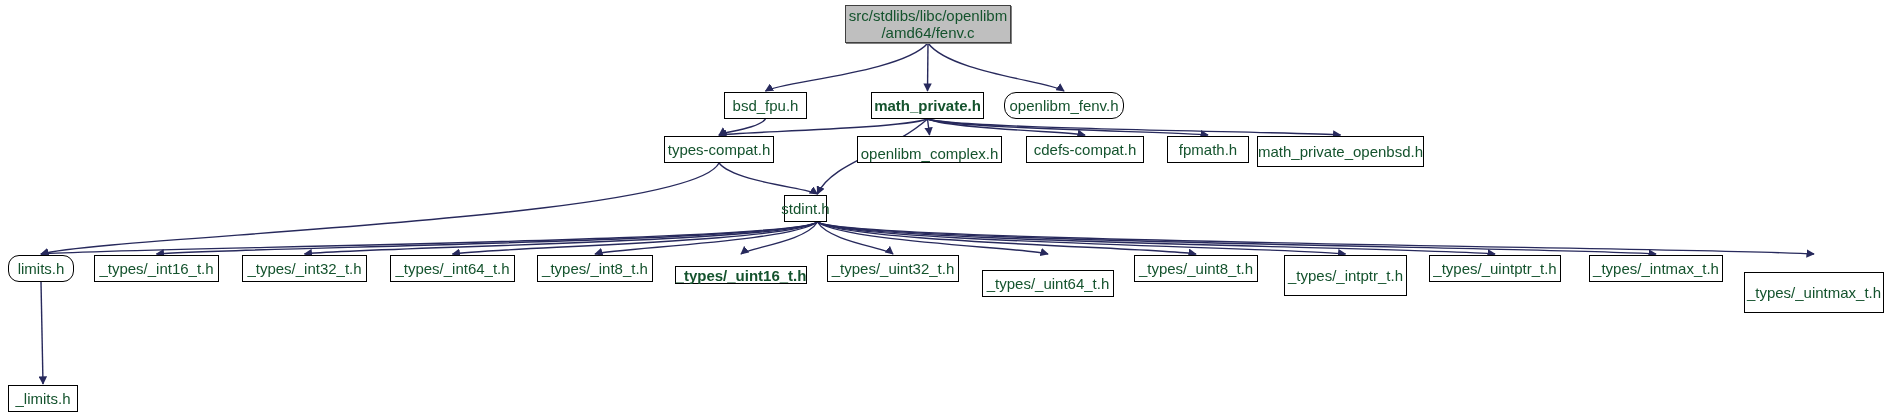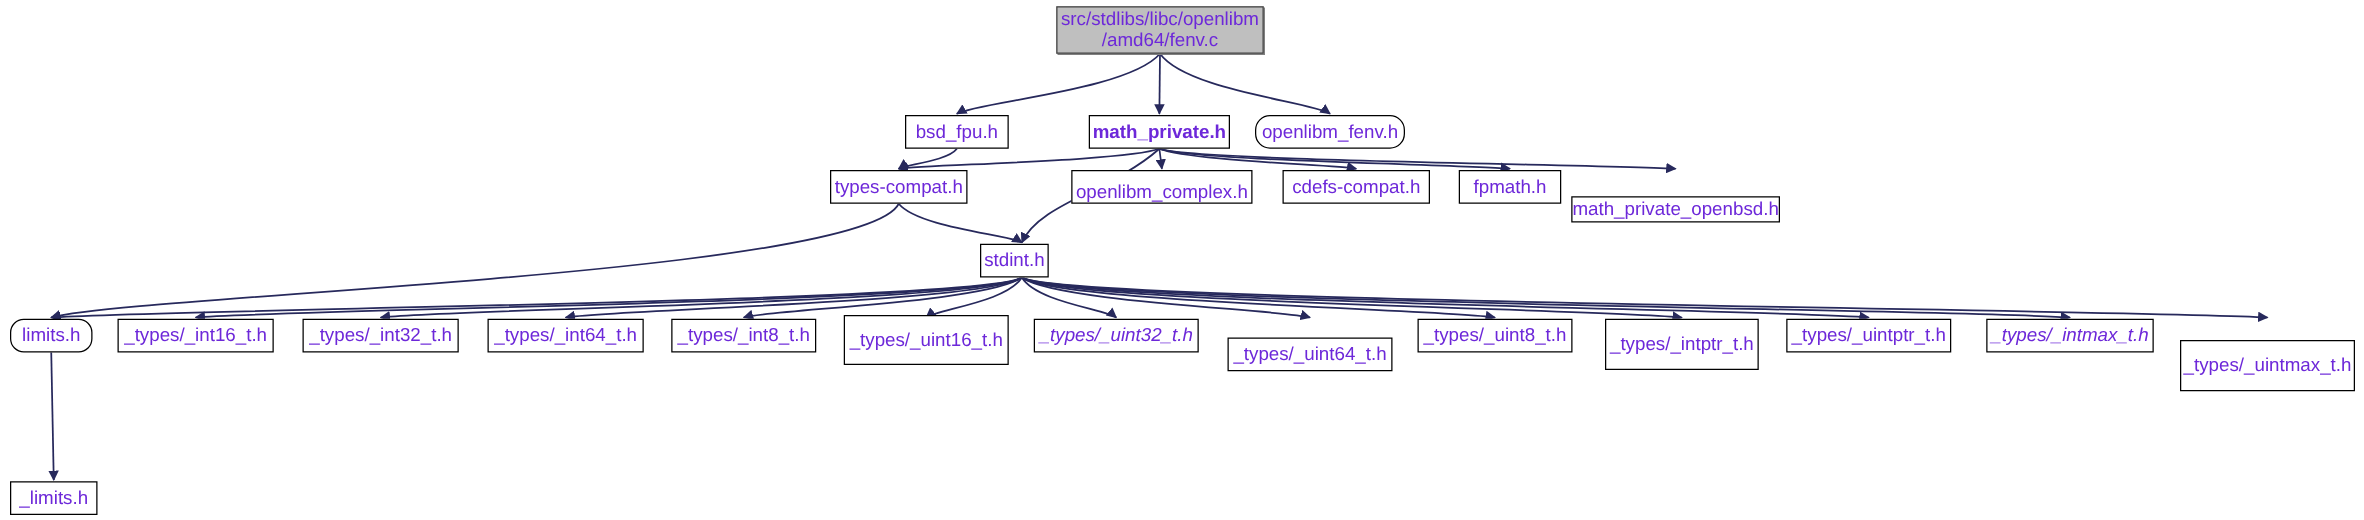--- a/index.html
+++ b/index.html
@@ -26,21 +26,21 @@
   }
   .graph-node {
     position: absolute;
     box-sizing: border-box;
     display: flex;
     align-items: center;
     justify-content: center;
     text-align: center;
     border: 1px solid #000000;
     background: #ffffff;
-    color: #6d28d9;
+    color: #14532d;
     font-size: 15px;
     line-height: 17px;
     white-space: pre;
     letter-spacing: 0px;
     z-index: 2;
   }
   .graph-node.root {
     background: #bfbfbf;
     border: 1px solid #404040;
     box-shadow: 1px 1px 0 #808080;
@@ -90,30 +90,30 @@
   <div id="node-layer">
       <div class="graph-node root" style="left: 845px; top: 5px; width: 166px; height: 38px;"><span class="node-label">src/stdlibs/libc/openlibm
 /amd64/fenv.c</span></div>
       <div class="graph-node" style="left: 724px; top: 92px; width: 83px; height: 27px;"><span class="node-label">bsd_fpu.h</span></div>
       <div class="graph-node" style="left: 871px; top: 92px; width: 113px; height: 27px; font-weight: bold;"><span class="node-label">math_private.h</span></div>
       <div class="graph-node" style="left: 1004px; top: 92px; width: 120px; height: 27px; border-radius: 12px;"><span class="node-label">openlibm_fenv.h</span></div>
       <div class="graph-node" style="left: 664px; top: 136px; width: 110px; height: 27px;"><span class="node-label">types-compat.h</span></div>
       <div class="graph-node" style="left: 857px; top: 136px; width: 145px; height: 27px; align-items: flex-end;"><span class="node-label">openlibm_complex.h</span></div>
       <div class="graph-node" style="left: 1026px; top: 136px; width: 118px; height: 27px;"><span class="node-label">cdefs-compat.h</span></div>
       <div class="graph-node" style="left: 1167px; top: 136px; width: 82px; height: 27px;"><span class="node-label">fpmath.h</span></div>
-      <div class="graph-node" style="left: 1257px; top: 136px; width: 167px; height: 21px; margin-top: 21px;"><span class="node-label">math_private_openbsd.h</span></div>
-      <div class="graph-node" style="left: 784px; top: 195px; width: 55px; height: 27px;"><span class="node-label">stdint.h</span></div>
+      <div class="graph-node" style="left: 1257px; top: 136px; width: 167px; height: 31px;"><span class="node-label">math_private_openbsd.h</span></div>
+      <div class="graph-node" style="left: 784px; top: 195px; width: 43px; height: 27px;"><span class="node-label">stdint.h</span></div>
       <div class="graph-node" style="left: 8px; top: 255px; width: 66px; height: 27px; border-radius: 11px;"><span class="node-label">limits.h</span></div>
       <div class="graph-node" style="left: 94px; top: 255px; width: 125px; height: 27px; justify-content: center;"><span class="node-label">_types/_int16_t.h</span></div>
       <div class="graph-node" style="left: 242px; top: 255px; width: 125px; height: 27px;"><span class="node-label">_types/_int32_t.h</span></div>
       <div class="graph-node" style="left: 390px; top: 255px; width: 125px; height: 27px;"><span class="node-label">_types/_int64_t.h</span></div>
       <div class="graph-node" style="left: 537px; top: 255px; width: 116px; height: 27px;"><span class="node-label">_types/_int8_t.h</span></div>
-      <div class="graph-node" style="left: 675px; top: 252px; width: 132px; height: 40px;"><span class="node-label">_types/_uint16_t.h</span></div>
-      <div class="graph-node" style="left: 827px; top: 255px; width: 132px; height: 27px; font-style: italic;"><span class="node-label">_types/_uint32_t.h</span></div>
+      <div class="graph-node" style="left: 675px; top: 266px; width: 132px; height: 18px; font-weight: bold;"><span class="node-label">_types/_uint16_t.h</span></div>
+      <div class="graph-node" style="left: 827px; top: 255px; width: 132px; height: 27px;"><span class="node-label">_types/_uint32_t.h</span></div>
       <div class="graph-node" style="left: 982px; top: 255px; width: 132px; height: 27px; margin-top: 15px;"><span class="node-label">_types/_uint64_t.h</span></div>
       <div class="graph-node" style="left: 1134px; top: 255px; width: 124px; height: 27px;"><span class="node-label">_types/_uint8_t.h</span></div>
       <div class="graph-node" style="left: 1284px; top: 255px; width: 123px; height: 41px;"><span class="node-label">_types/_intptr_t.h</span></div>
       <div class="graph-node" style="left: 1429px; top: 255px; width: 132px; height: 27px;"><span class="node-label">_types/_uintptr_t.h</span></div>
-      <div class="graph-node" style="left: 1589px; top: 255px; width: 134px; height: 27px; font-style: italic;"><span class="node-label">_types/_intmax_t.h</span></div>
+      <div class="graph-node" style="left: 1589px; top: 255px; width: 134px; height: 27px;"><span class="node-label">_types/_intmax_t.h</span></div>
       <div class="graph-node" style="left: 1744px; top: 272px; width: 140px; height: 41px;"><span class="node-label">_types/_uintmax_t.h</span></div>
       <div class="graph-node" style="left: 8px; top: 385px; width: 70px; height: 27px;"><span class="node-label">_limits.h</span></div>
     </div>
 </div>
 
 </body></html>

